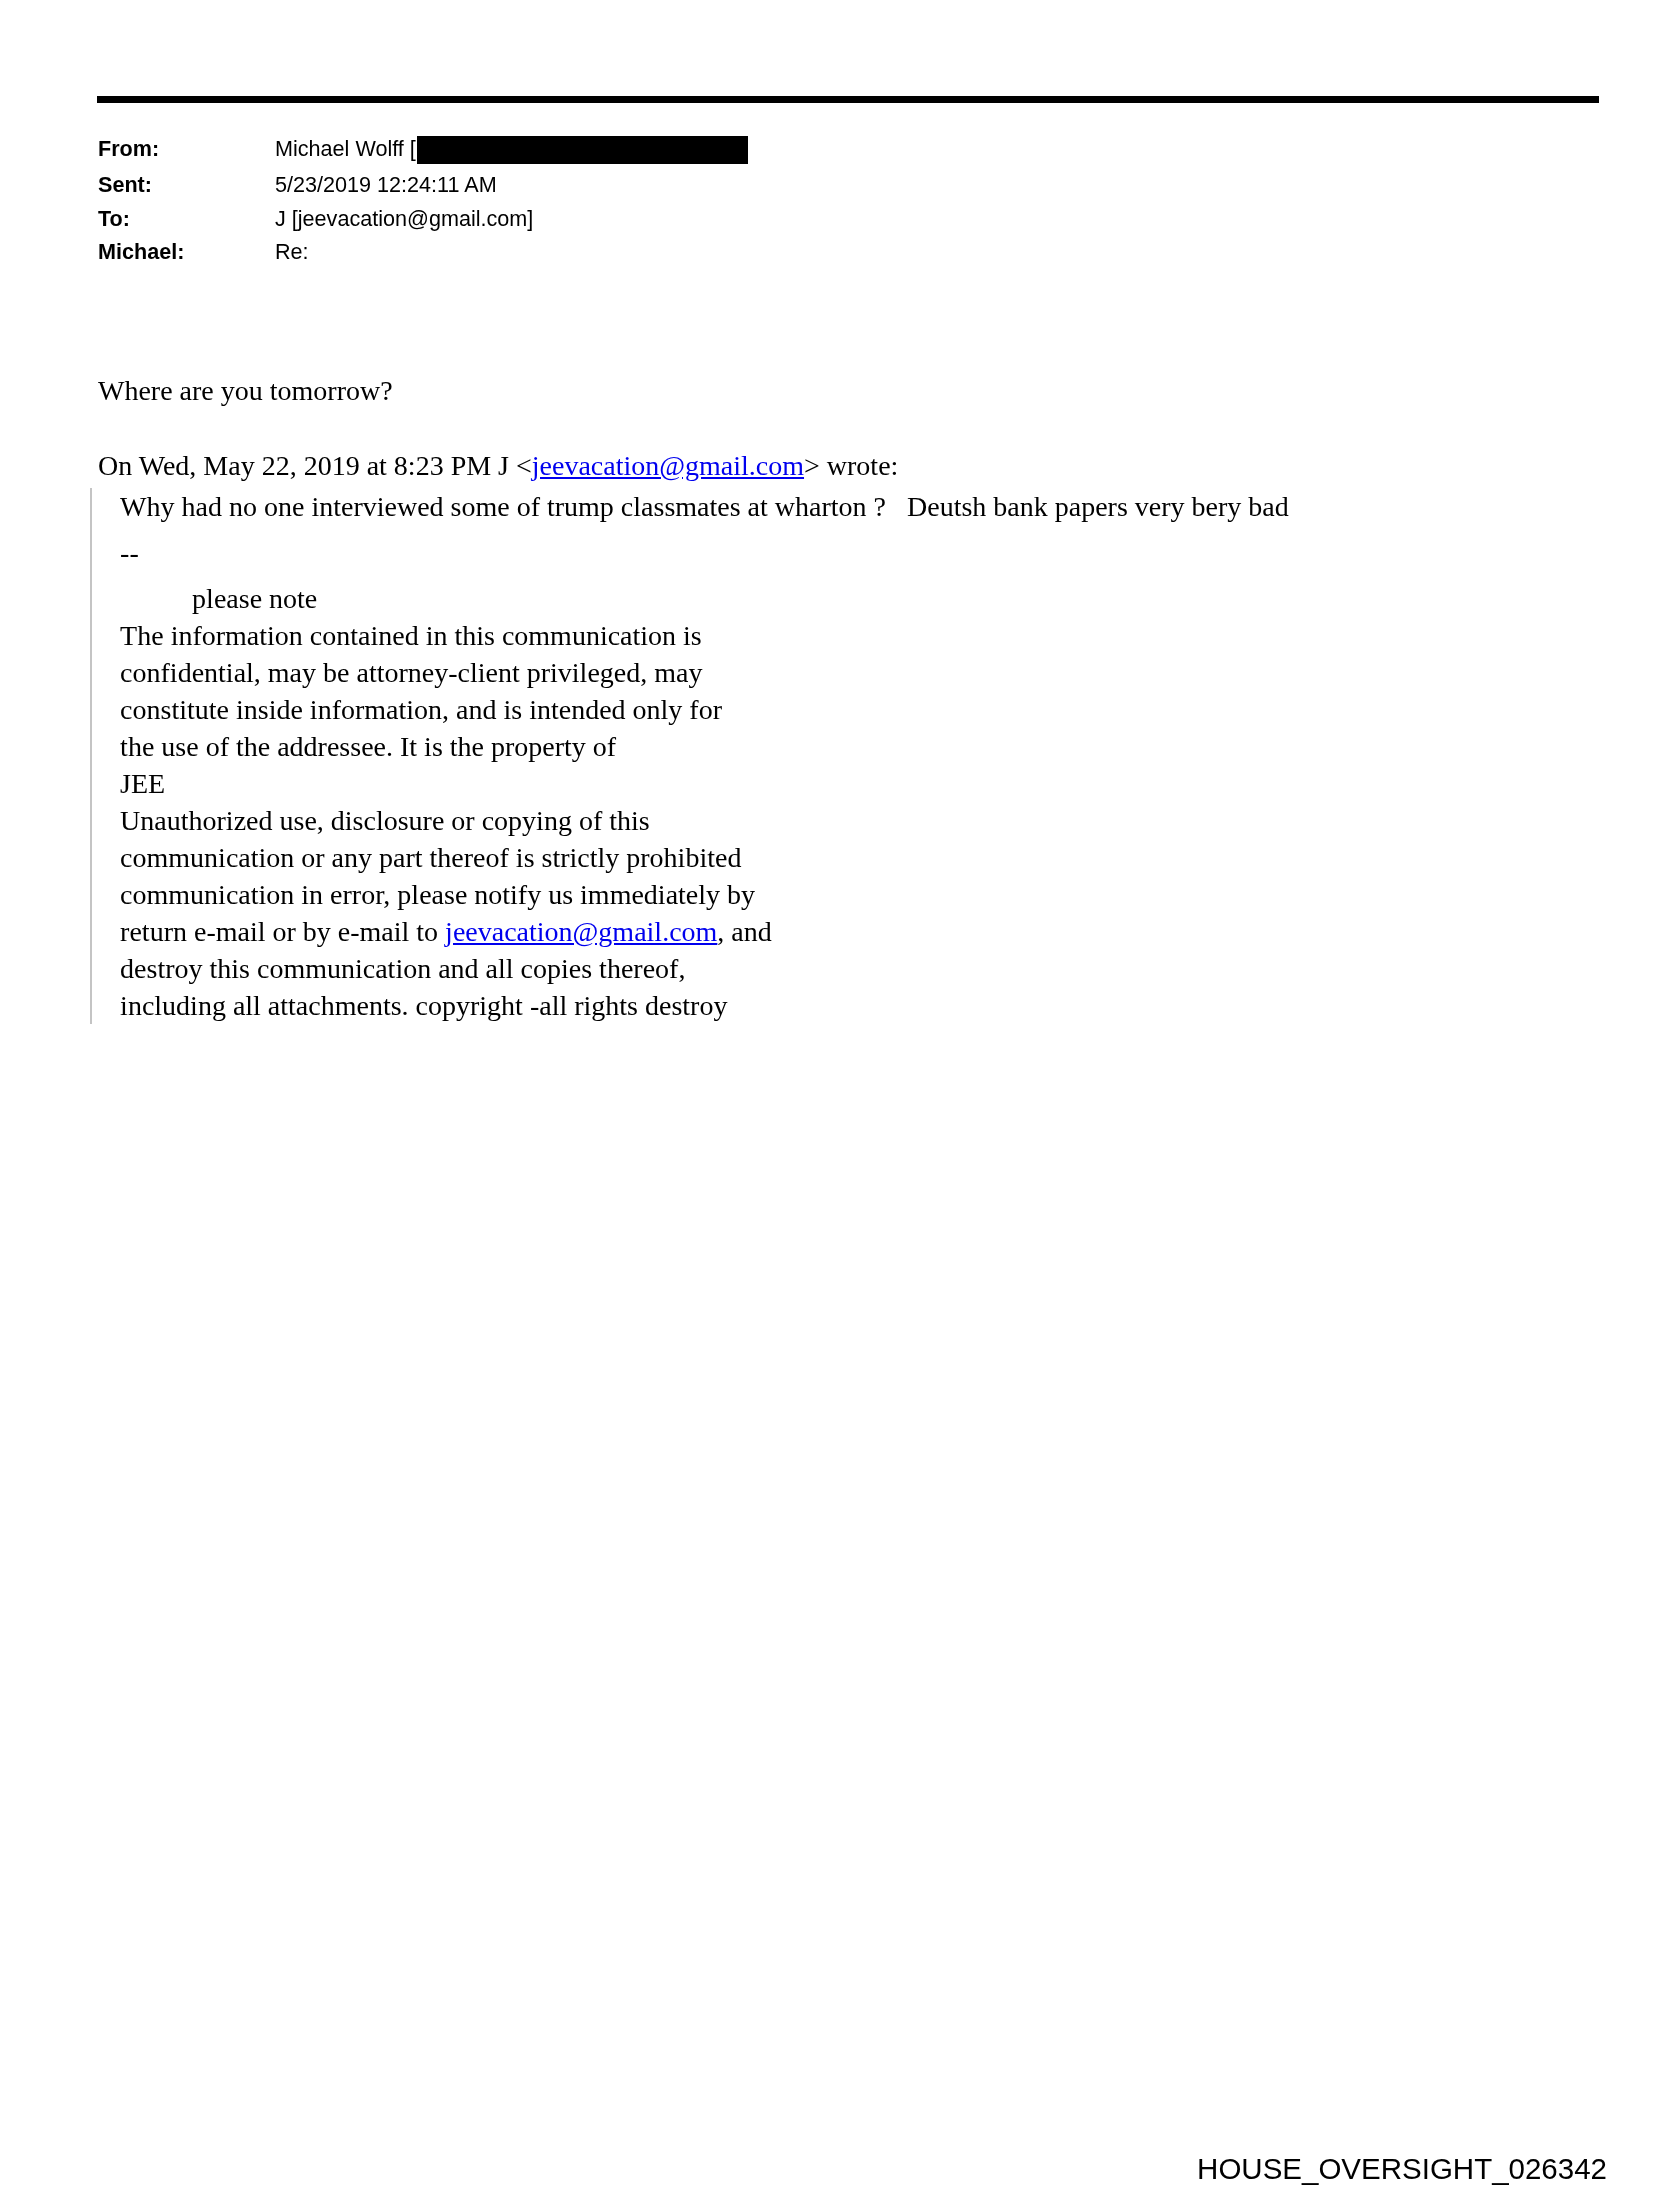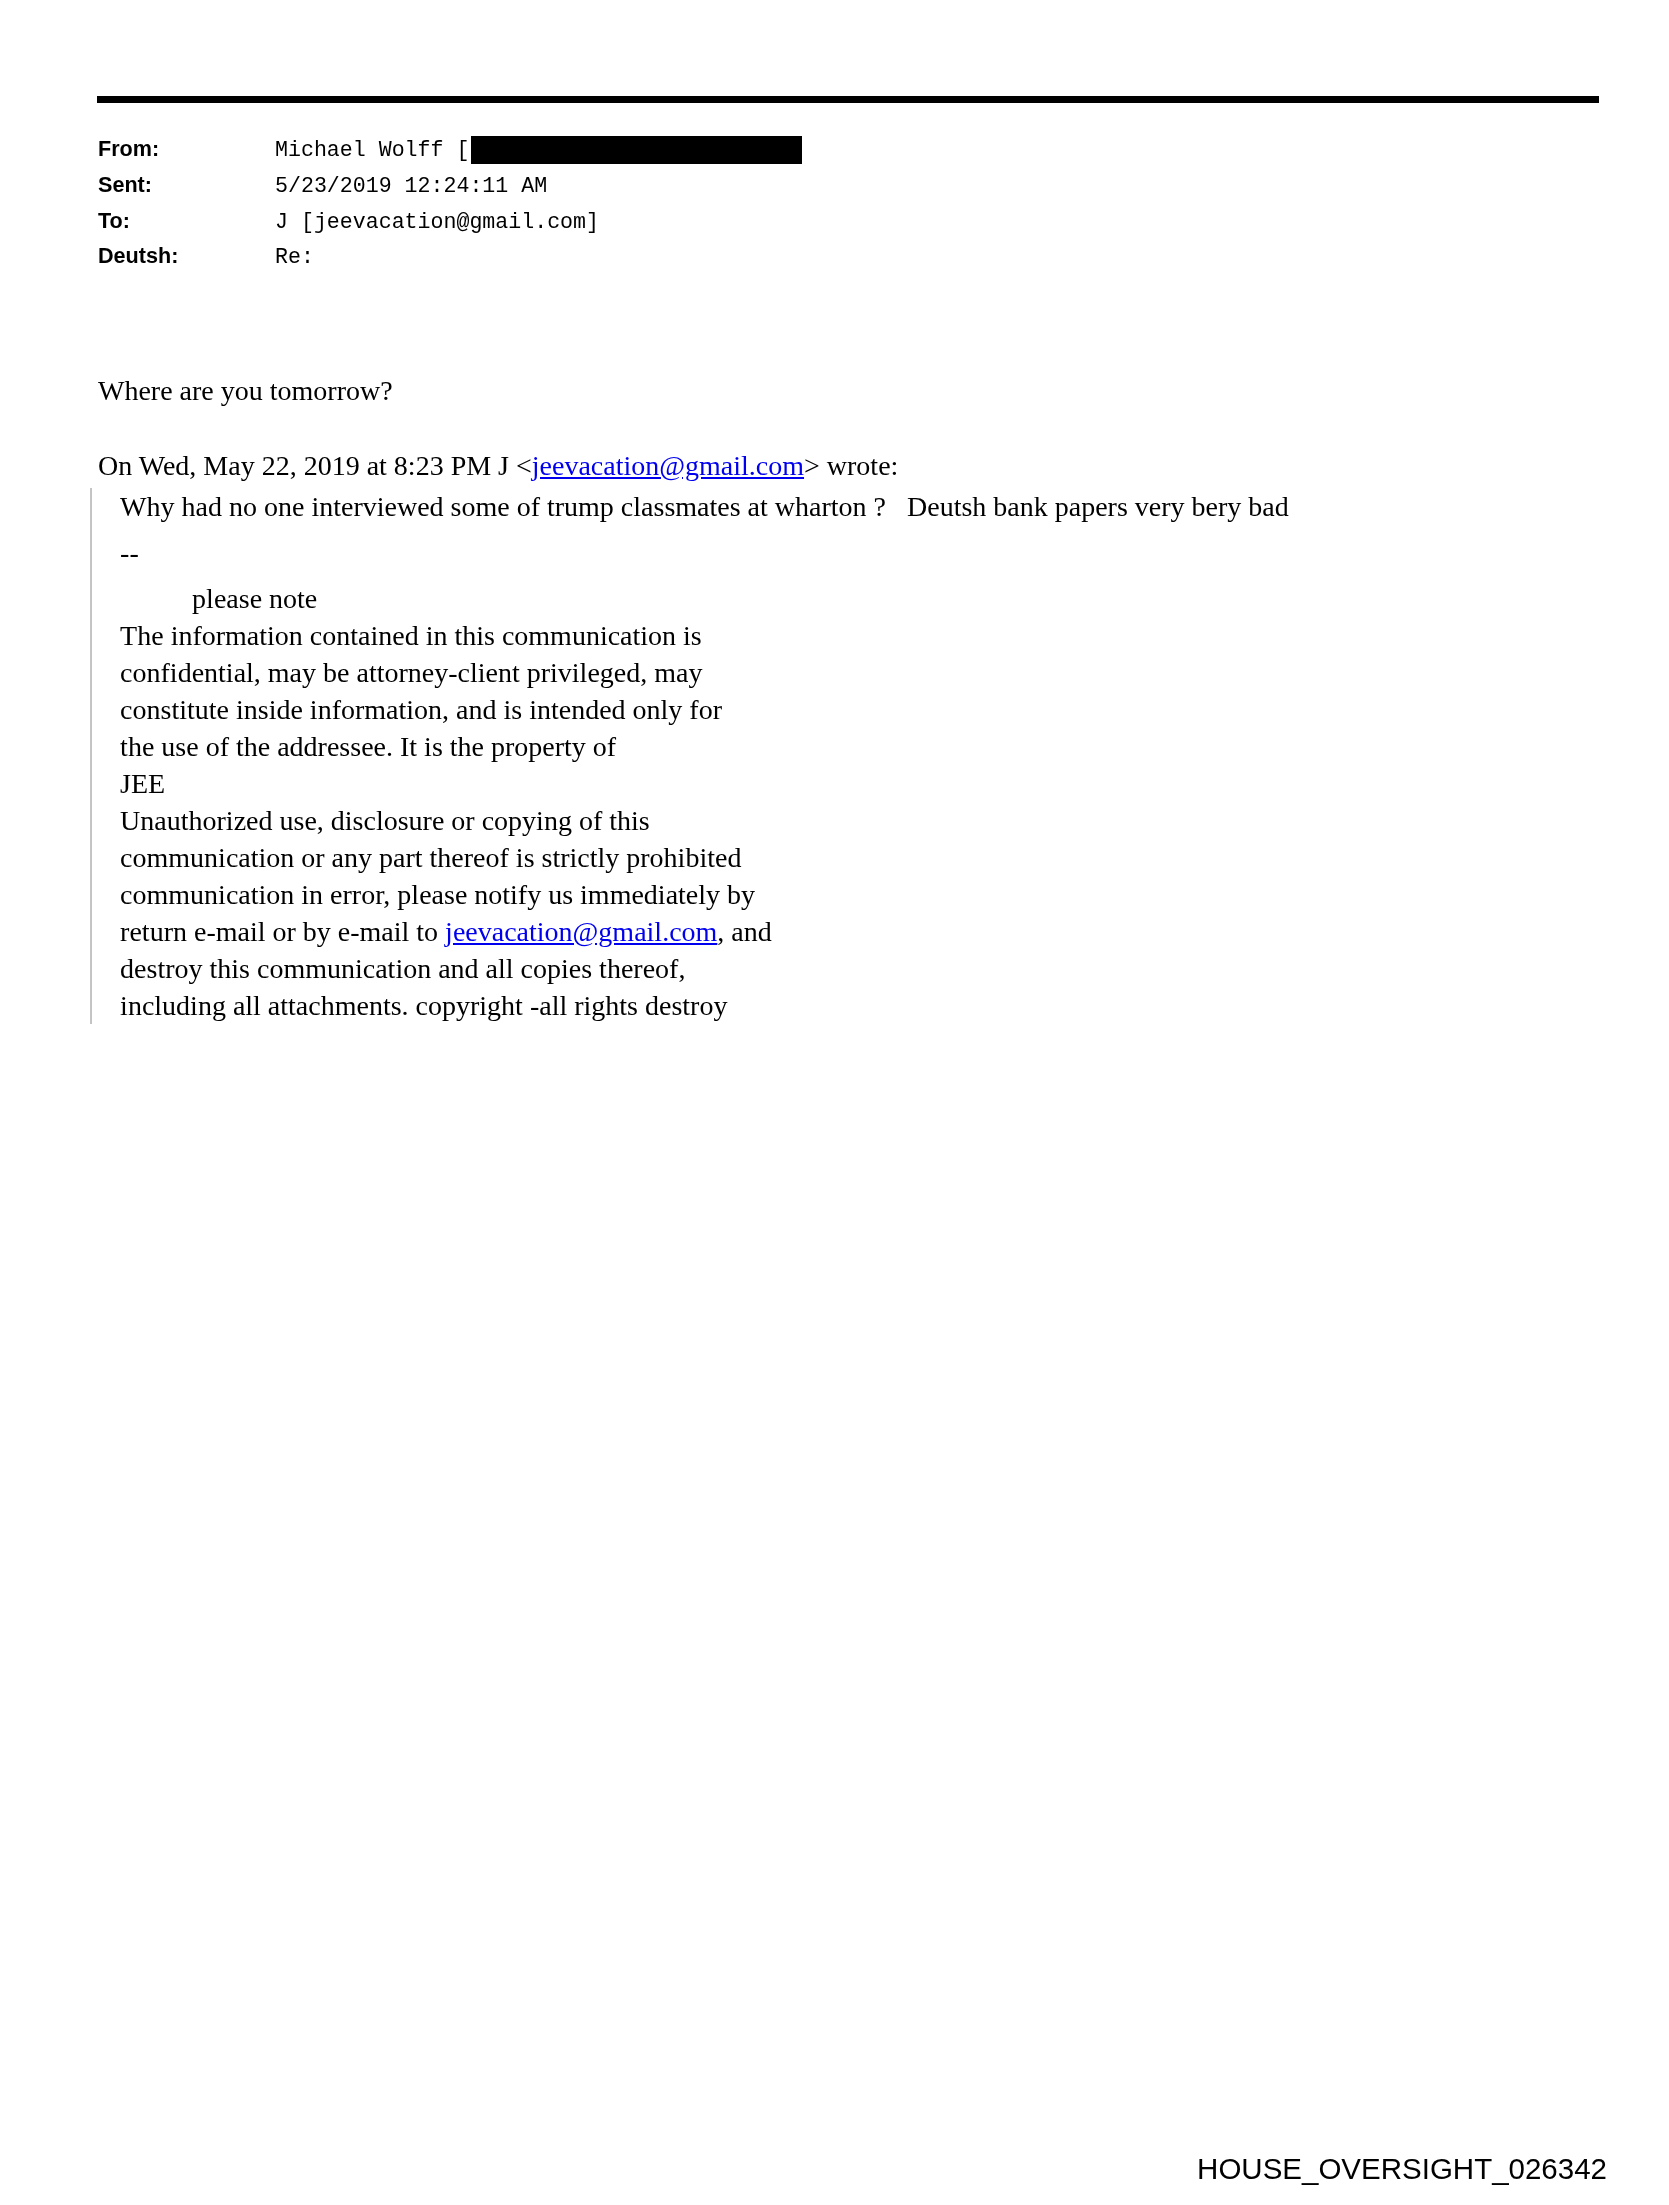--- a/index.html
+++ b/index.html
@@ -37,21 +37,20 @@
     margin-bottom: 8.5px;
     align-items: baseline;
   }
   .header-label {
     width: 177px;
     flex: 0 0 177px;
     font-weight: bold;
   }
   .header-value {
     white-space: pre;
-    font-family: Liberation Mono, monospace;
   }
   .importance-row {
     margin-top: 34px;
   }
   .redaction-bar {
     display: inline-block;
     width: 331px;
     height: 27.5px;
     background: #000000;
     vertical-align: -7.2px;
@@ -120,21 +119,21 @@
     </div>
     <div class="header-row">
       <span class="header-label">Sent:</span>
       <span class="header-value">5/23/2019 12:24:11 AM</span>
     </div>
     <div class="header-row">
       <span class="header-label">To:</span>
       <span class="header-value">J [jeevacation@gmail.com]</span>
     </div>
     <div class="header-row">
-      <span class="header-label">Deutsh:</span>
+      <span class="header-label">Michael:</span>
       <span class="header-value">Re:</span>
     </div>
   </div>
 
   <div class="content">
     <div class="intro">Where are you tomorrow?</div>
 
     <div class="attribution"><span>On Wed, May 22, 2019 at 8:23 PM J &lt;</span><a href="#" class="mail-link">jeevacation@gmail.com</a><span>&gt; wrote:</span></div>
 
     <div class="quote">

